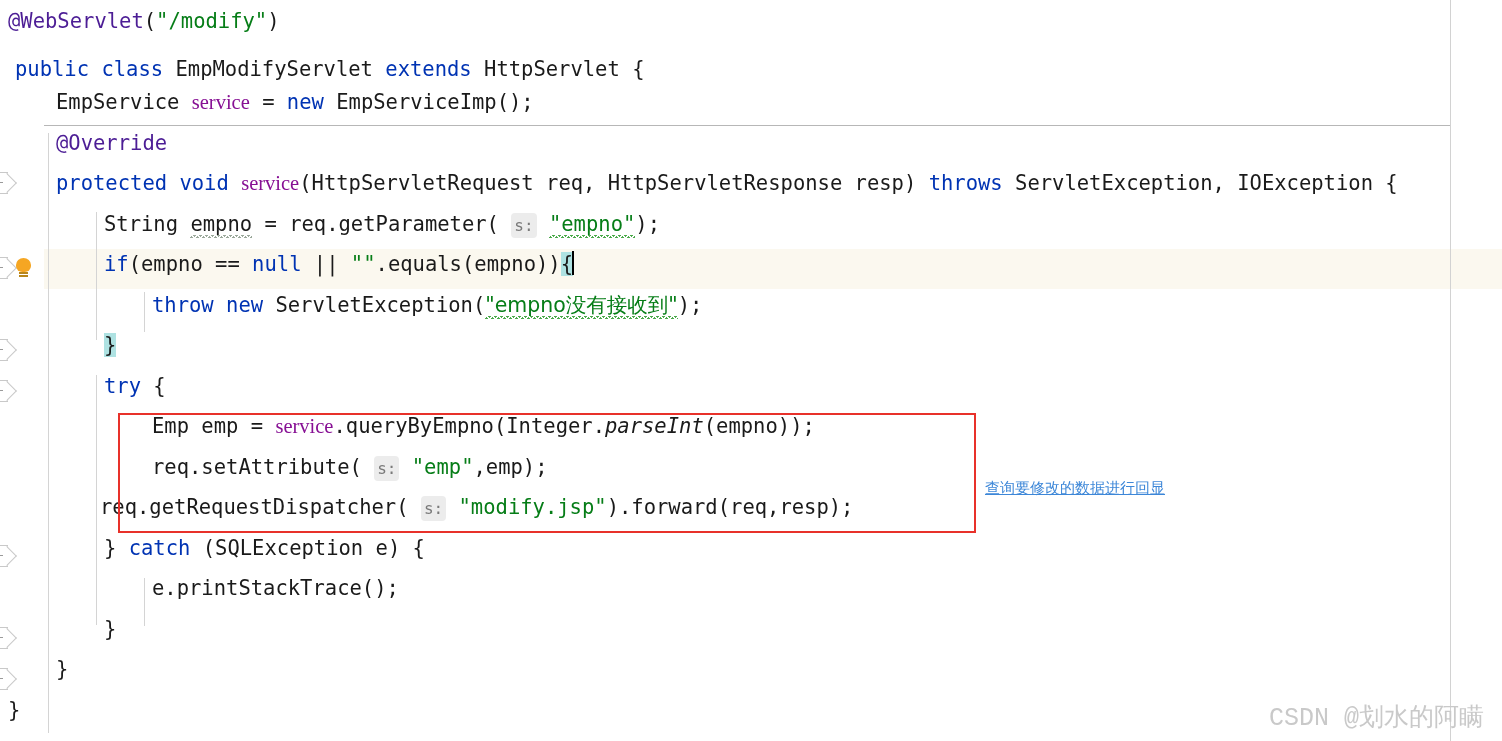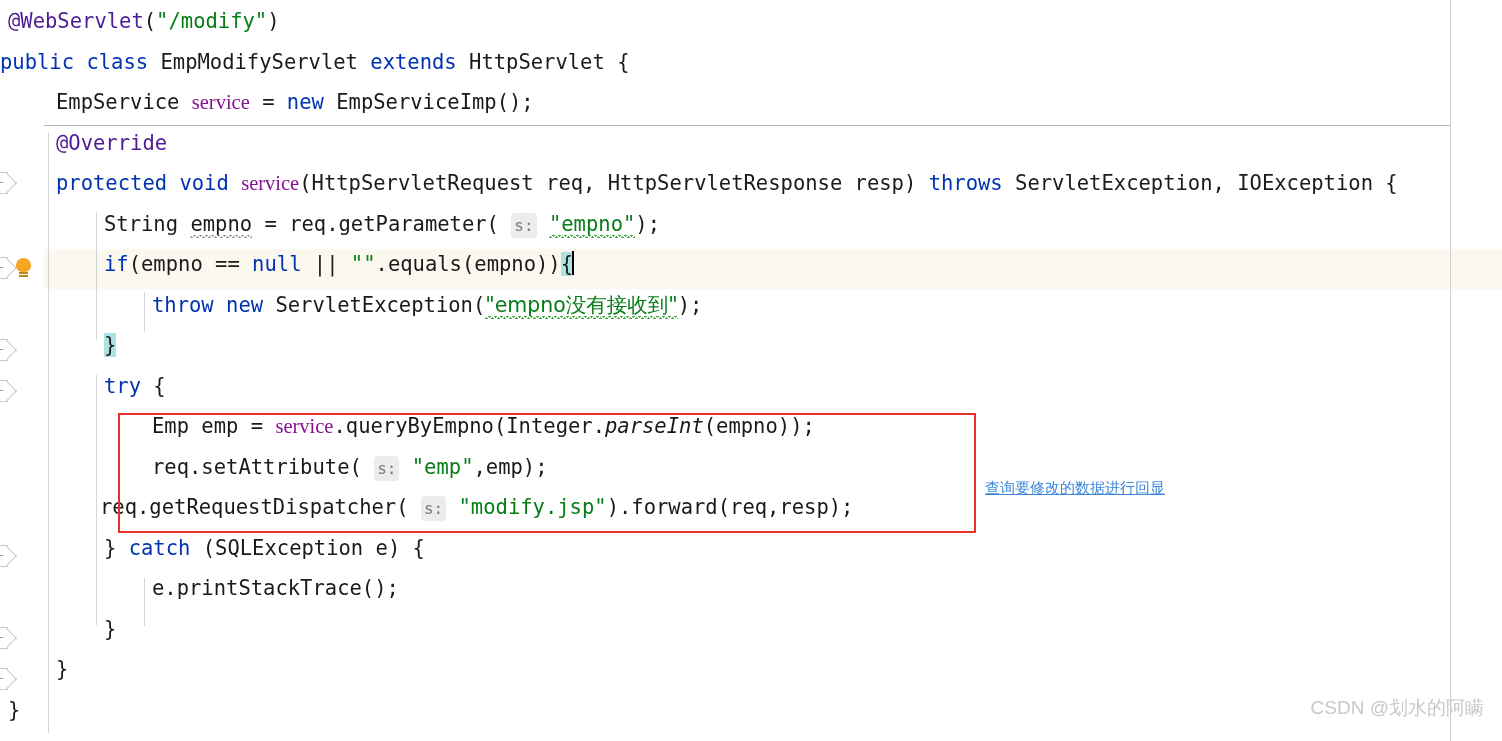--- a/index.html
+++ b/index.html
@@ -189,23 +189,23 @@
     font-size: 15px;
     color: #3d87d8;
     text-decoration: underline;
     white-space: nowrap;
   }
 
   
   .watermark {
     position: absolute;
     right: 18px;
-    bottom: 20px;
-    font-family: Liberation Sans, sans-serif;
-    font-size: 19px;
+    bottom: 8px;
+    font-family: Liberation Mono, monospace;
+    font-size: 25px;
     color: #c9c9c9;
     white-space: nowrap;
   }
 </style>
 </head>
 <body>
 
 <div class="editor">
 
   <div class="caret-line" style="top:249px;"></div>
@@ -231,21 +231,21 @@
 
     <div class="bulb" style="top:258px;">
       <div class="glass"></div>
       <div class="base1"></div>
       <div class="base2"></div>
     </div>
   </div>
 
   <div class="code-surface">
       <div class="line" style="top: 1px; padding-left: 8px;"><span class="ann">@WebServlet</span><span class="stat">(</span><span class="str">"/modify"</span><span class="stat">)</span></div>
-      <div class="line" style="top: 42px; padding-left: 0;"><span class="kw">public</span><span class="stat"> </span><span class="kw">class</span><span class="stat"> EmpModifyServlet </span><span class="kw">extends</span><span class="stat"> HttpServlet {</span></div>
+      <div class="line" style="top: 49px; padding-left: 15px;"><span class="kw">public</span><span class="stat"> </span><span class="kw">class</span><span class="stat"> EmpModifyServlet </span><span class="kw">extends</span><span class="stat"> HttpServlet {</span></div>
       <div class="line" style="top: 82px; padding-left: 56px;"><span class="stat">EmpService </span><span class="field">service</span><span class="stat"> = </span><span class="kw">new</span><span class="stat"> EmpServiceImp();</span></div>
       <div class="line" style="top: 122.5px; padding-left: 56px;"><span class="ann">@Override</span></div>
       <div class="line" style="top: 163px; padding-left: 56px;"><span class="kw">protected</span><span class="stat"> </span><span class="kw">void</span><span class="stat"> </span><span class="field">service</span><span class="stat">(HttpServletRequest req, HttpServletResponse resp) </span><span class="kw">throws</span><span class="stat"> ServletException, IOException {</span></div>
       <div class="line" style="top: 203.5px; padding-left: 104px;"><span class="stat">String </span><span class="stat squig-gray">empno</span><span class="stat"> = req.getParameter( </span><span class="hint">s:</span><span class="stat"> </span><span class="str squig">"empno"</span><span class="stat">);</span></div>
       <div class="line" style="top: 244px; padding-left: 104px;"><span class="kw">if</span><span class="stat">(empno == </span><span class="kw">null</span><span class="stat"> || </span><span class="str">""</span><span class="stat">.equals(empno))</span><span class="brace-hl">{</span><span class="caret"></span></div>
       <div class="line" style="top: 284.5px; padding-left: 152px;"><span class="kw">throw</span><span class="stat"> </span><span class="kw">new</span><span class="stat"> ServletException(</span><span class="str squig cn">"empno没有接收到"</span><span class="stat">);</span></div>
       <div class="line" style="top: 325px; padding-left: 104px;"><span class="brace-hl">}</span></div>
       <div class="line" style="top: 365.5px; padding-left: 104px;"><span class="kw">try</span><span class="stat"> {</span></div>
       <div class="line" style="top: 406px; padding-left: 152px;"><span class="stat">Emp emp = </span><span class="field">service</span><span class="stat">.queryByEmpno(Integer.</span><span class="ital">parseInt</span><span class="stat">(empno));</span></div>
       <div class="line" style="top: 446.5px; padding-left: 152px;"><span class="stat">req.setAttribute( </span><span class="hint">s:</span><span class="stat"> </span><span class="str">"emp"</span><span class="stat">,emp);</span></div>

